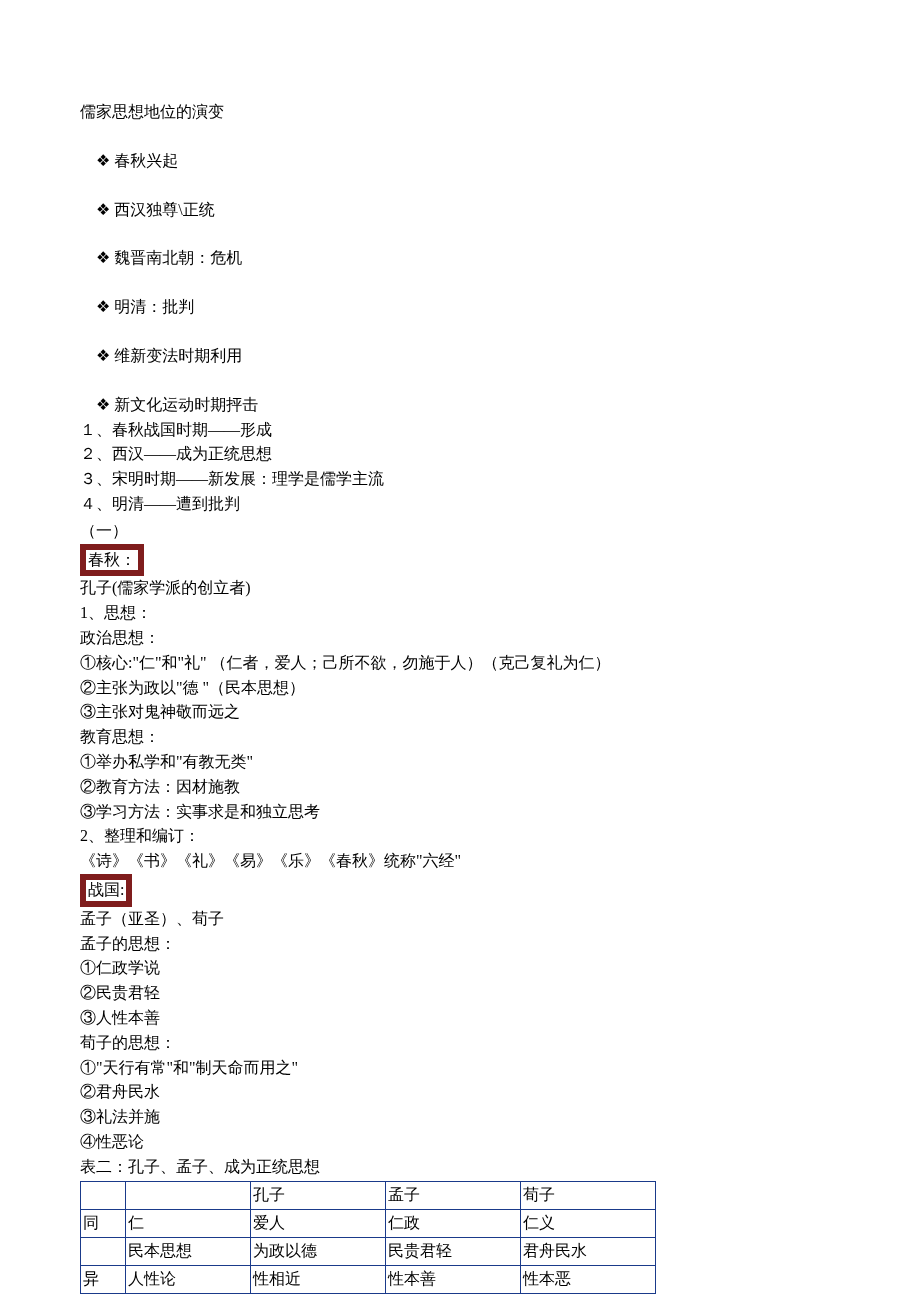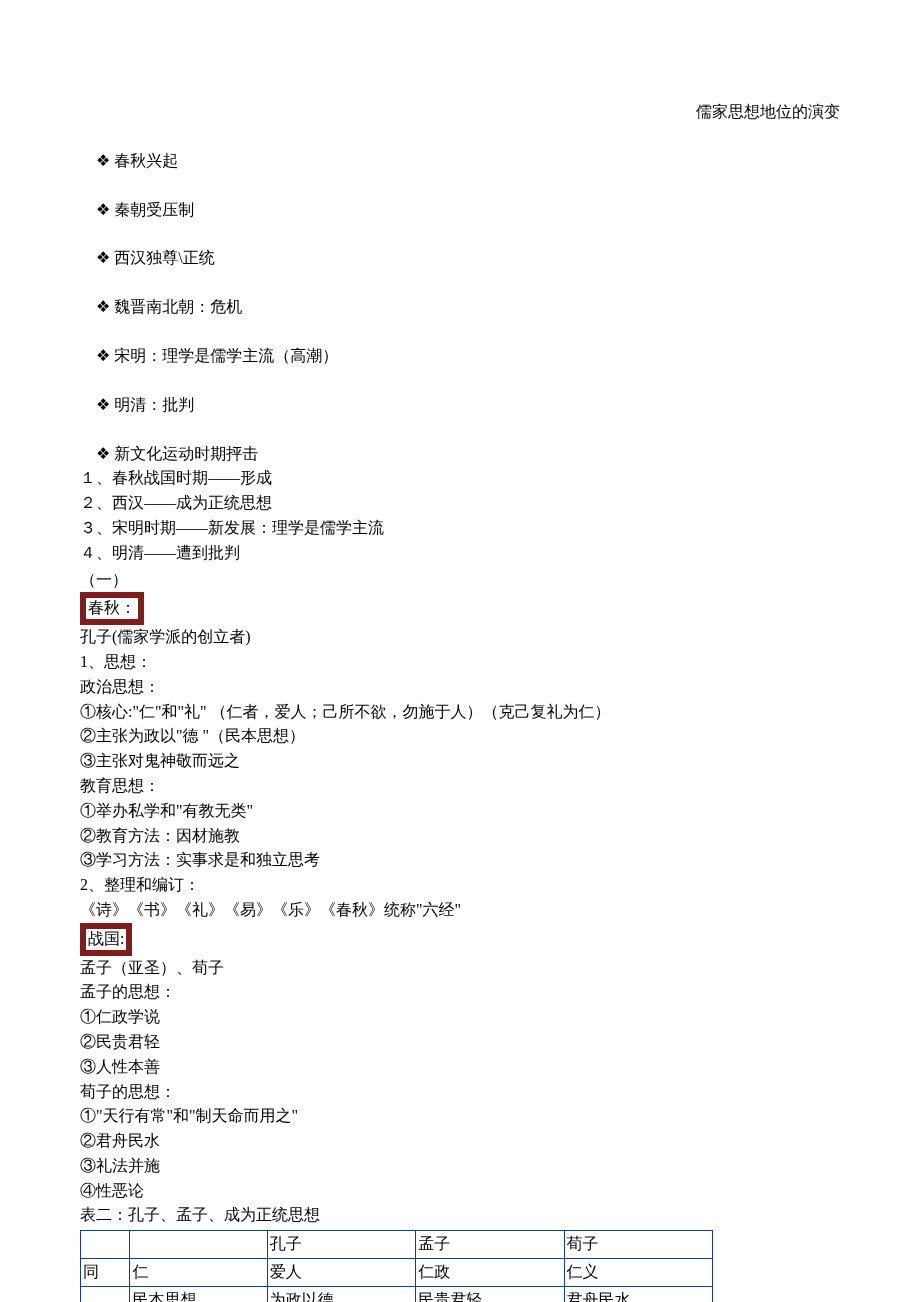--- a/index.html
+++ b/index.html
@@ -8,21 +8,20 @@
     line-height: 1.55;
     color: #000;
     background: #fff;
     margin: 0;
     padding: 100px 80px 40px 80px;
     width: 920px;
     box-sizing: border-box;
   }
   .title {
     margin-bottom: 2px;
-    text-align: right;
   }
   .bullet-list {
     margin: 0;
     padding: 0;
     list-style: none;
   }
   .bullet-list li::before {
     content: "❖  ";
     color: #000;
   }
@@ -42,21 +41,21 @@
     display: inline-block;
     border: 6px solid #7f1d1d;
     padding: 0 2px;
     line-height: 1.3;
   }
   .para {
     margin: 0;
   }
   table {
     border-collapse: collapse;
-    width: 633px;
+    width: 576px;
     margin-top: 2px;
   }
   td {
     border: 1.5px solid #1a3a8a;
     padding: 1px 2px;
     text-align: left;
     vertical-align: middle;
     height: 22px;
   }
   .col0 { width: 40px; }
@@ -65,25 +64,24 @@
   .col3 { width: 130px; }
   .col4 { width: 130px; }
 </style>
 </head>
 <body>
 
 <div class="title">儒家思想地位的演变</div>
 
 <ul class="bullet-list">
   <li>春秋兴起</li>
-  <li>秦朝受压制</li>
   <li>西汉独尊\正统</li>
   <li>魏晋南北朝：危机</li>
-  <li>宋明：理学是儒学主流（高潮）</li>
   <li>明清：批判</li>
+  <li>维新变法时期利用</li>
   <li>新文化运动时期抨击</li>
 </ul>
 
 <ul class="num-list">
   <li>１、春秋战国时期——形成</li>
   <li>２、西汉——成为正统思想</li>
   <li>３、宋明时期——新发展：理学是儒学主流</li>
   <li>４、明清——遭到批判</li>
 </ul>
 

